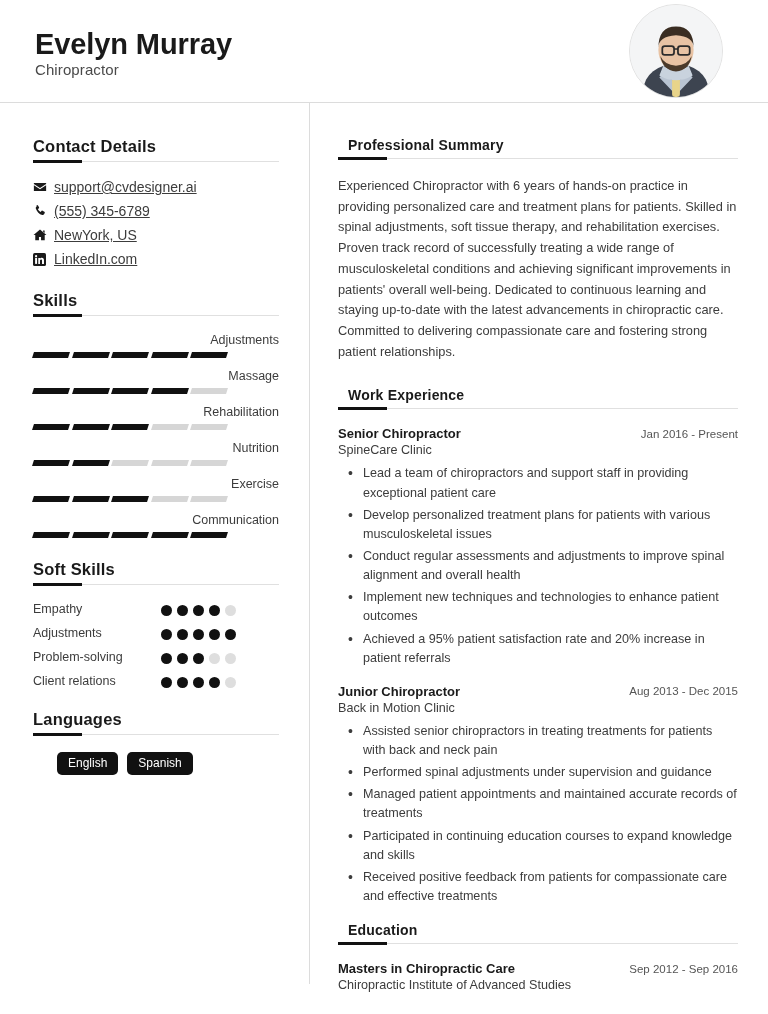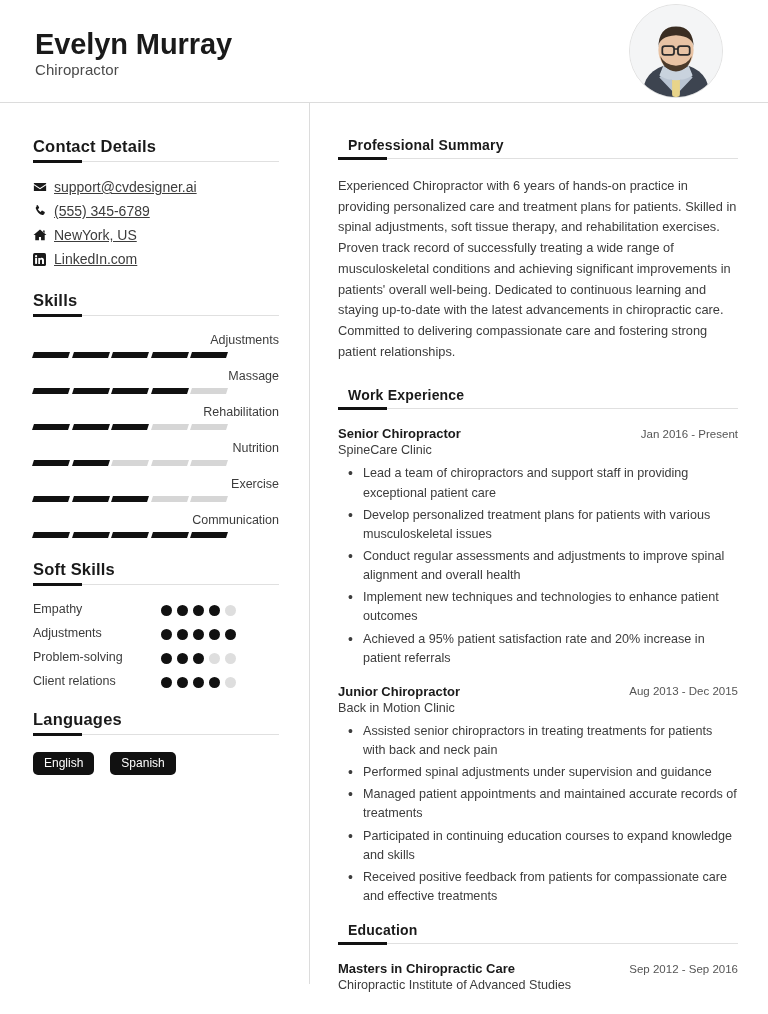--- a/index.html
+++ b/index.html
@@ -164,21 +164,21 @@
     width: 11px;
     height: 11px;
     border-radius: 50%;
     background: #dedede;
   }
   .dot.on { background: #111111; }
 
   .soft-wrap { margin-bottom: 22px; }
 
   
-  .tags { display: flex; gap: 16px; flex-wrap: wrap; }
+  .tags { display: flex; gap: 9px; flex-wrap: wrap; margin-left: 24px; }
   .tag {
     background: #111111;
     color: #ffffff;
     font-size: 12px;
     padding: 5px 11px;
     border-radius: 5px;
     line-height: 1.1;
   }
 
   

